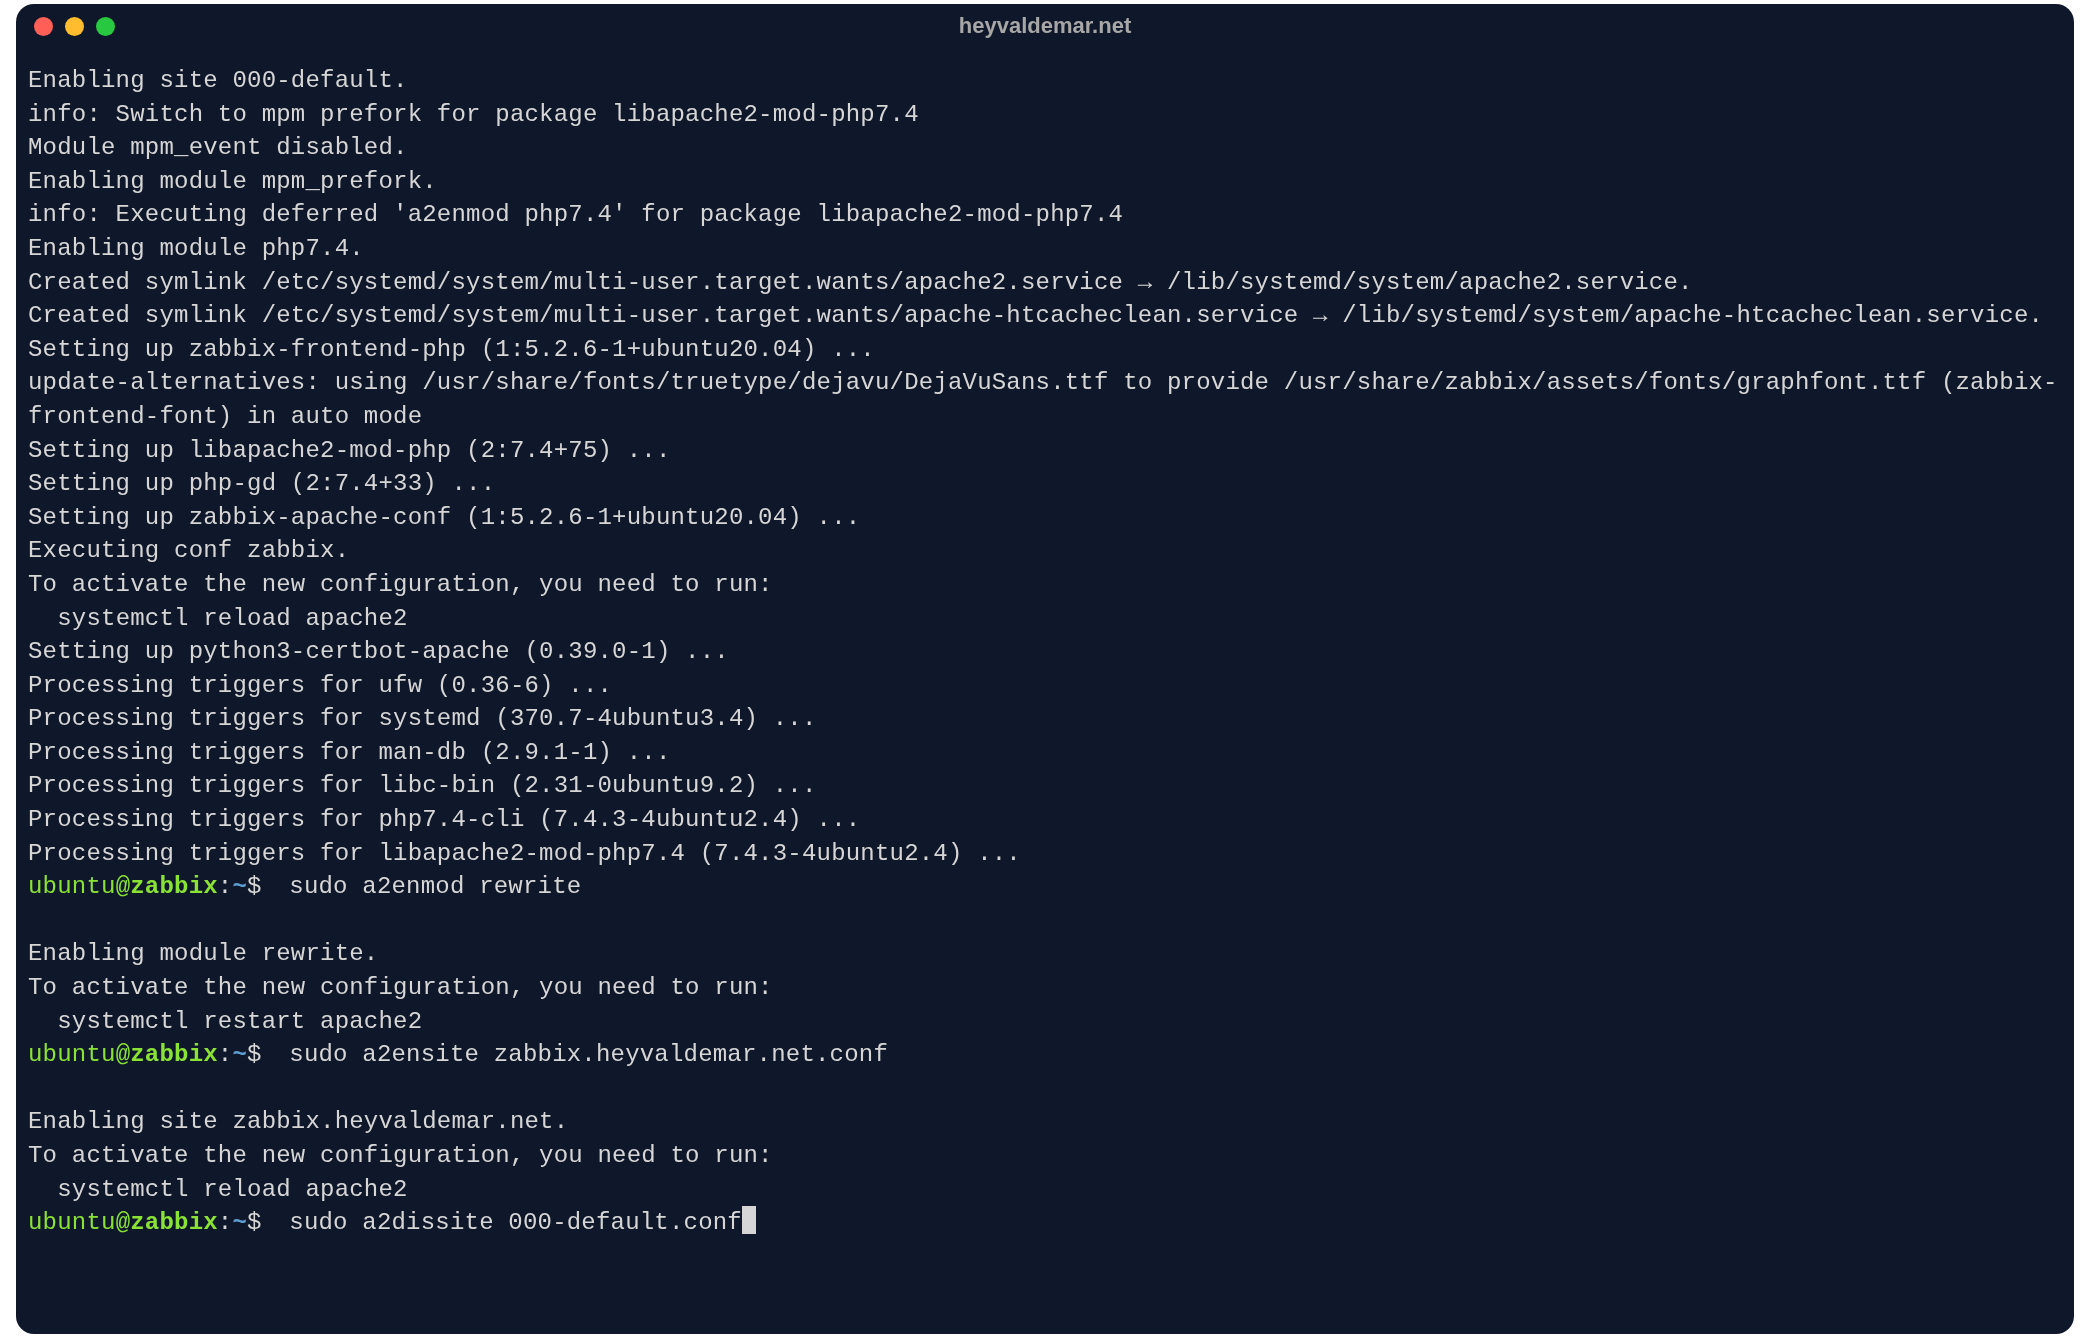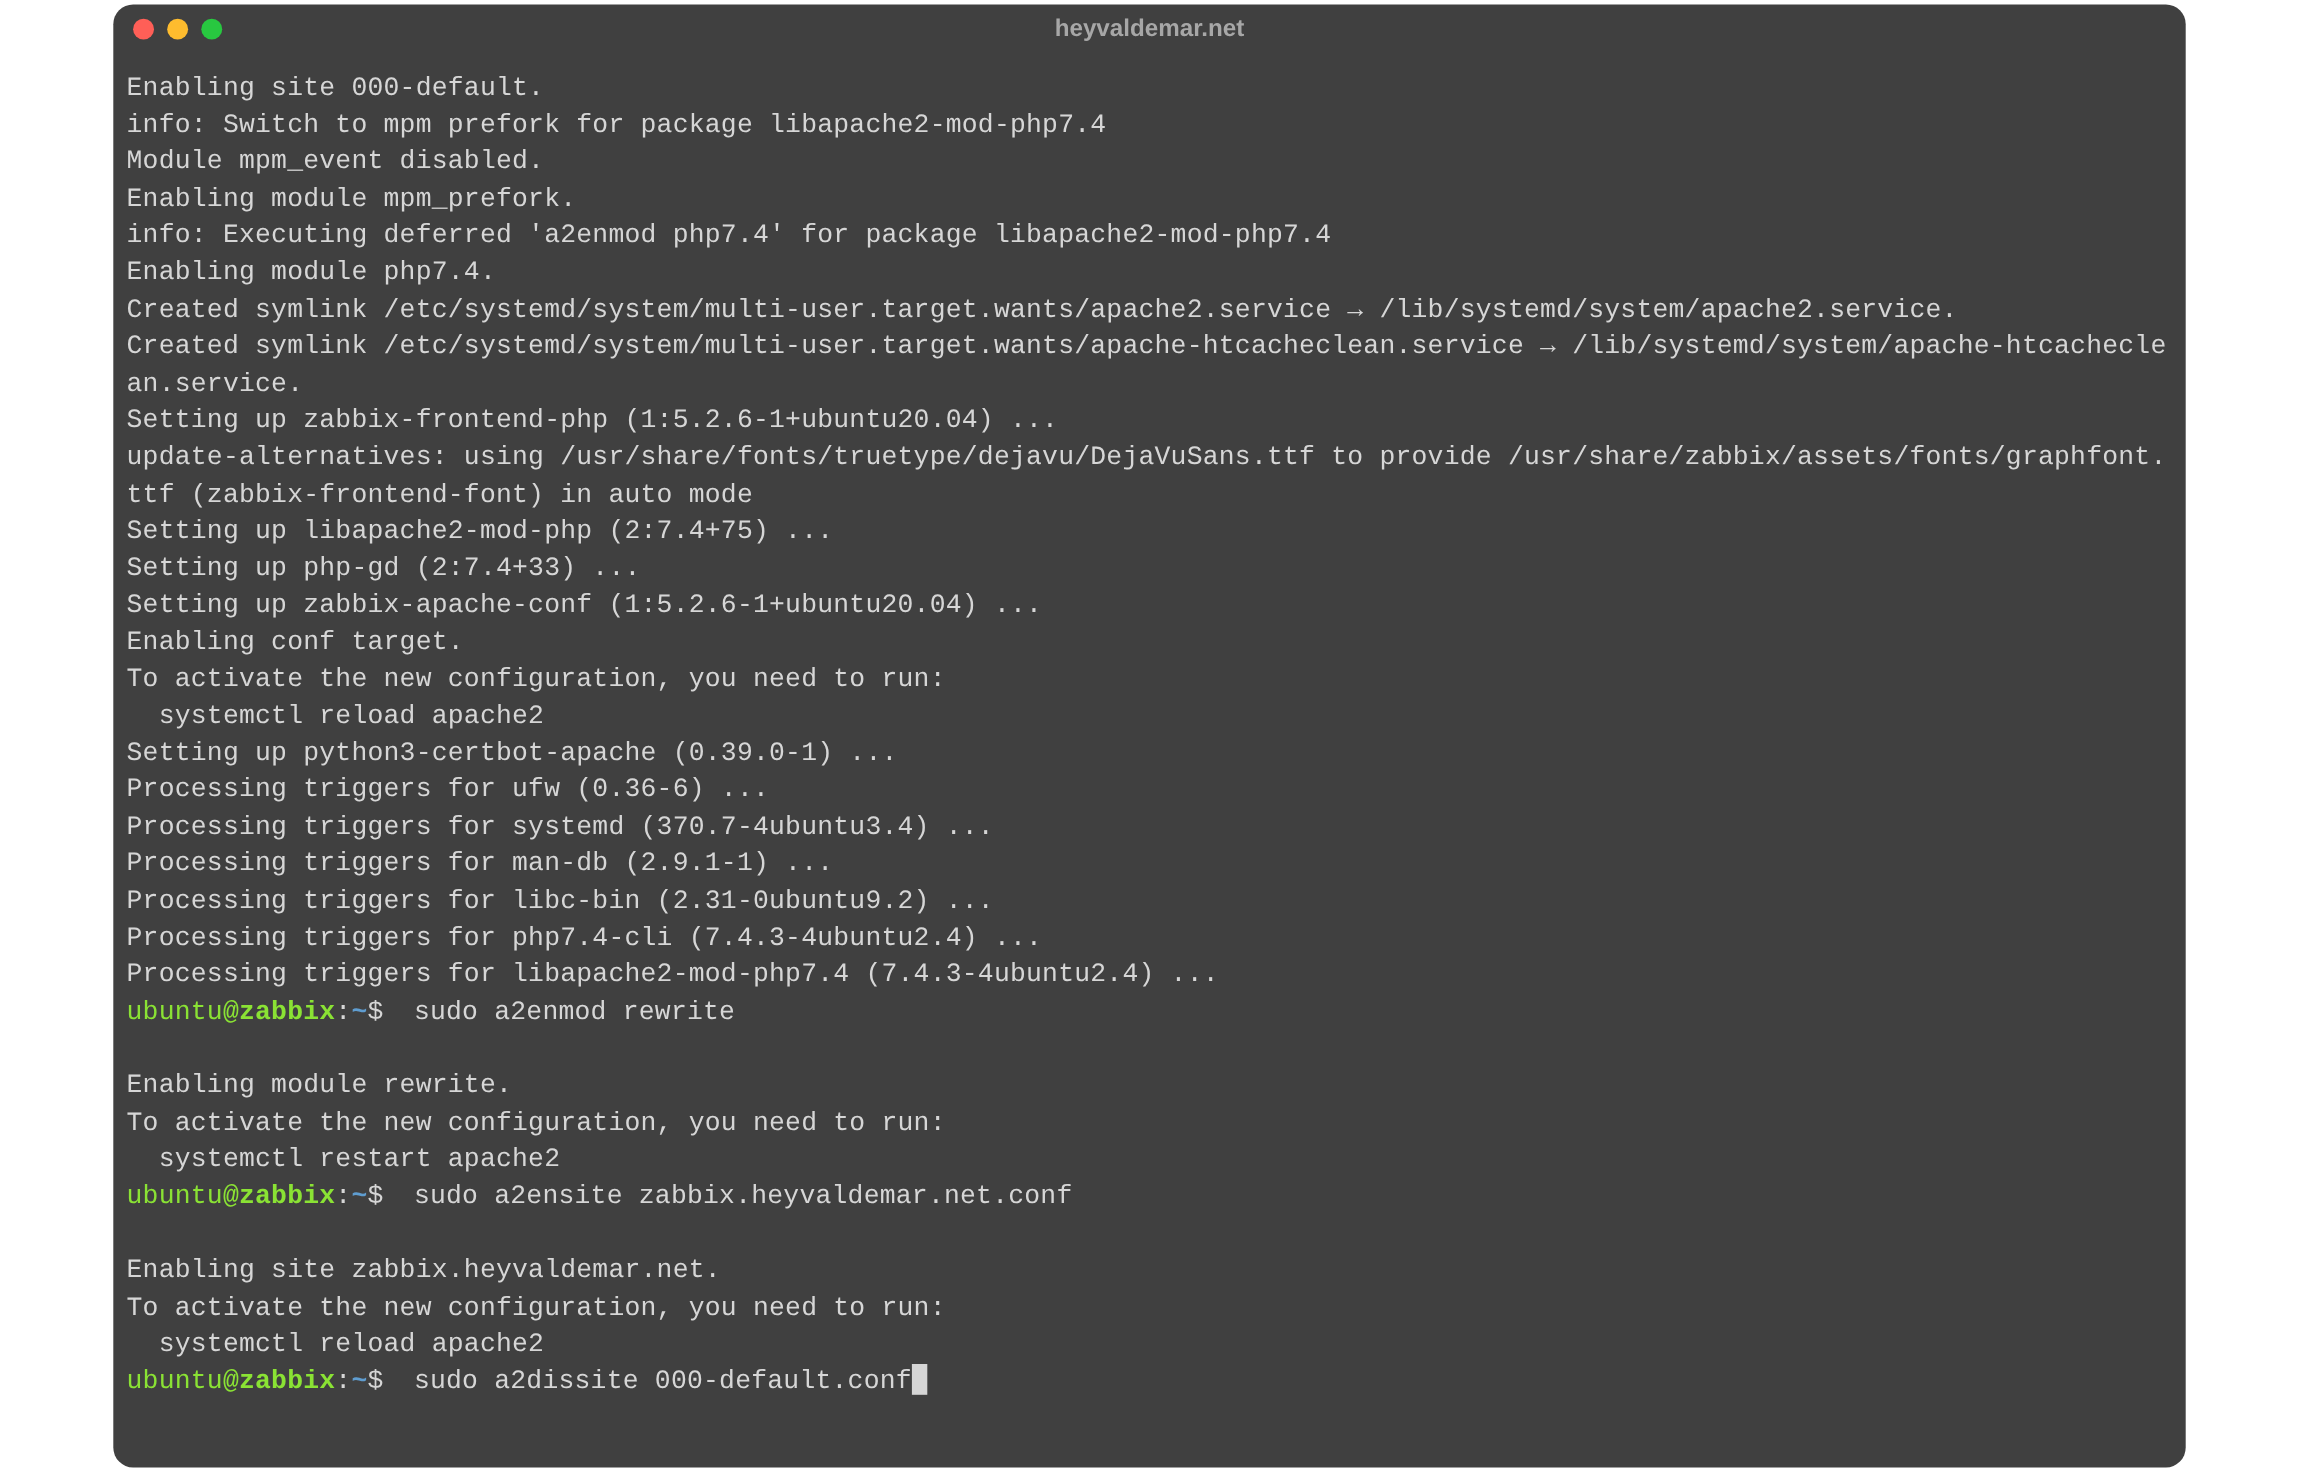--- a/index.html
+++ b/index.html
@@ -6,23 +6,23 @@
     body {
       background: #ffffff;
       font-family: -apple-system, BlinkMacSystemFont, "Segoe UI", sans-serif;
       width: 2090px;
       height: 1344px;
       display: flex;
       align-items: flex-start;
       justify-content: center;
     }
     .terminal-window {
-      width: 1884px;
+      width: 2058px;
       height: 1330px;
-      background: #404040;
+      background: #0f172a;
       border-radius: 18px;
       overflow: hidden;
       margin-top: 4px;
       display: flex;
       flex-direction: column;
     }
     .title-bar {
       height: 44px;
       display: flex;
       align-items: center;
@@ -97,21 +97,21 @@
 <span class="out">Enabling module mpm_prefork.</span>
 <span class="out">info: Executing deferred 'a2enmod php7.4' for package libapache2-mod-php7.4</span>
 <span class="out">Enabling module php7.4.</span>
 <span class="out">Created symlink /etc/systemd/system/multi-user.target.wants/apache2.service → /lib/systemd/system/apache2.service.</span>
 <span class="out">Created symlink /etc/systemd/system/multi-user.target.wants/apache-htcacheclean.service → /lib/systemd/system/apache-htcacheclean.service.</span>
 <span class="out">Setting up zabbix-frontend-php (1:5.2.6-1+ubuntu20.04) ...</span>
 <span class="out">update-alternatives: using /usr/share/fonts/truetype/dejavu/DejaVuSans.ttf to provide /usr/share/zabbix/assets/fonts/graphfont.ttf (zabbix-frontend-font) in auto mode</span>
 <span class="out">Setting up libapache2-mod-php (2:7.4+75) ...</span>
 <span class="out">Setting up php-gd (2:7.4+33) ...</span>
 <span class="out">Setting up zabbix-apache-conf (1:5.2.6-1+ubuntu20.04) ...</span>
-<span class="out">Enabling conf target.</span>
+<span class="out">Executing conf zabbix.</span>
 <span class="out">To activate the new configuration, you need to run:</span>
 <span class="out">  systemctl reload apache2</span>
 <span class="out">Setting up python3-certbot-apache (0.39.0-1) ...</span>
 <span class="out">Processing triggers for ufw (0.36-6) ...</span>
 <span class="out">Processing triggers for systemd (370.7-4ubuntu3.4) ...</span>
 <span class="out">Processing triggers for man-db (2.9.1-1) ...</span>
 <span class="out">Processing triggers for libc-bin (2.31-0ubuntu9.2) ...</span>
 <span class="out">Processing triggers for php7.4-cli (7.4.3-4ubuntu2.4) ...</span>
 <span class="out">Processing triggers for libapache2-mod-php7.4 (7.4.3-4ubuntu2.4) ...</span>
 <span class="prompt-line"><span class="user">ubuntu</span><span class="user">@</span><span class="host">zabbix</span><span class="colon">:</span><span class="path">~</span><span class="dollar">$</span> <span class="cmd">sudo a2enmod rewrite</span></span>

